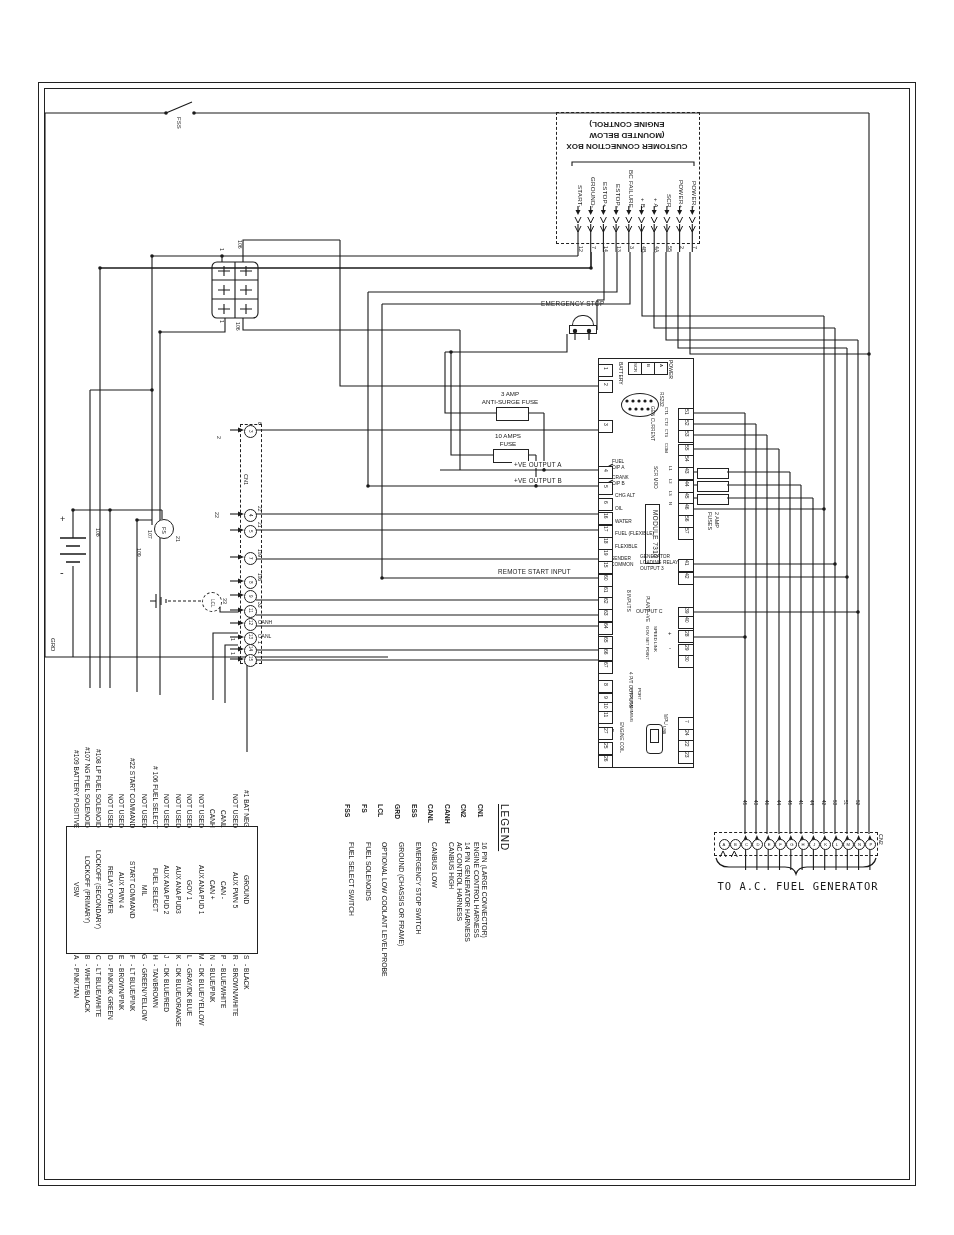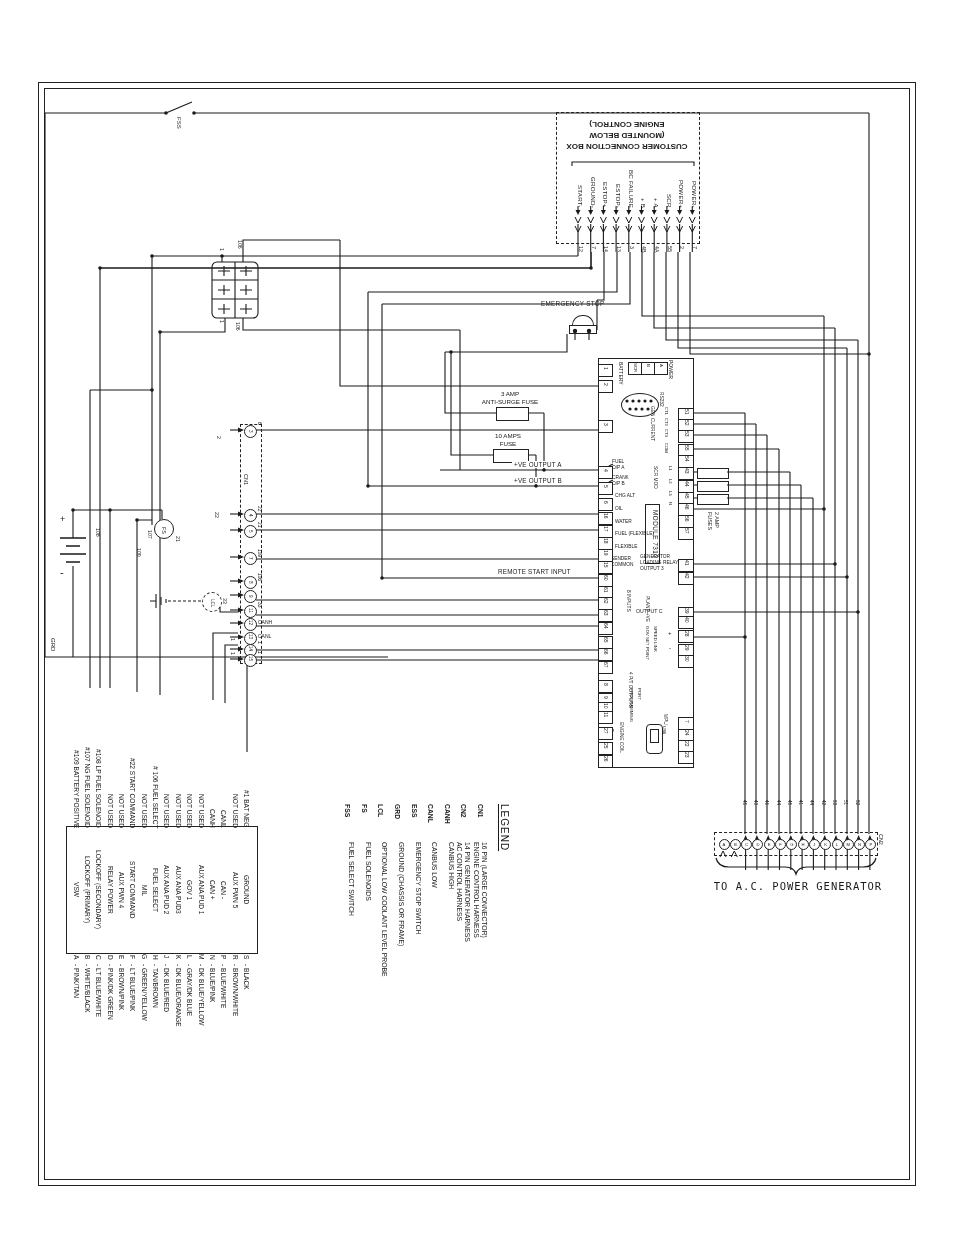--- a/index.html
+++ b/index.html
@@ -385,21 +385,21 @@
 
   <div class="abs circ" style="left:154px;top:519px;width:18px;height:18px">
     <span class="v lab" style="font-size:5.4px;line-height:18px">FS</span>
   </div>
   <div class="abs circ" style="left:202px;top:592px;width:18px;height:18px;border-style:dashed">
     <span class="v lab" style="font-size:4.6px;line-height:18px">LCL</span>
   </div>
 
   <div class="abs" id="cn2box"></div>
   <div class="abs v lab" style="left:878px;top:834px;font-size:5.4px">CN2</div>
-  <div class="abs lab" id="cn2caption">TO A.C. POWER GENERATOR</div>
+  <div class="abs lab" id="cn2caption">TO A.C. FUEL GENERATOR</div>
 
   <div class="abs v" id="legend">
     <div id="legendtitle">LEGEND</div>
     <div>
 
         <div class="lg-entry">
           <span class="lg-key">CN1</span><span class="lg-desc">16 PIN (LARGE CONNECTOR)
 ENGINE CONTROL HARNESS</span>
         </div>
 

